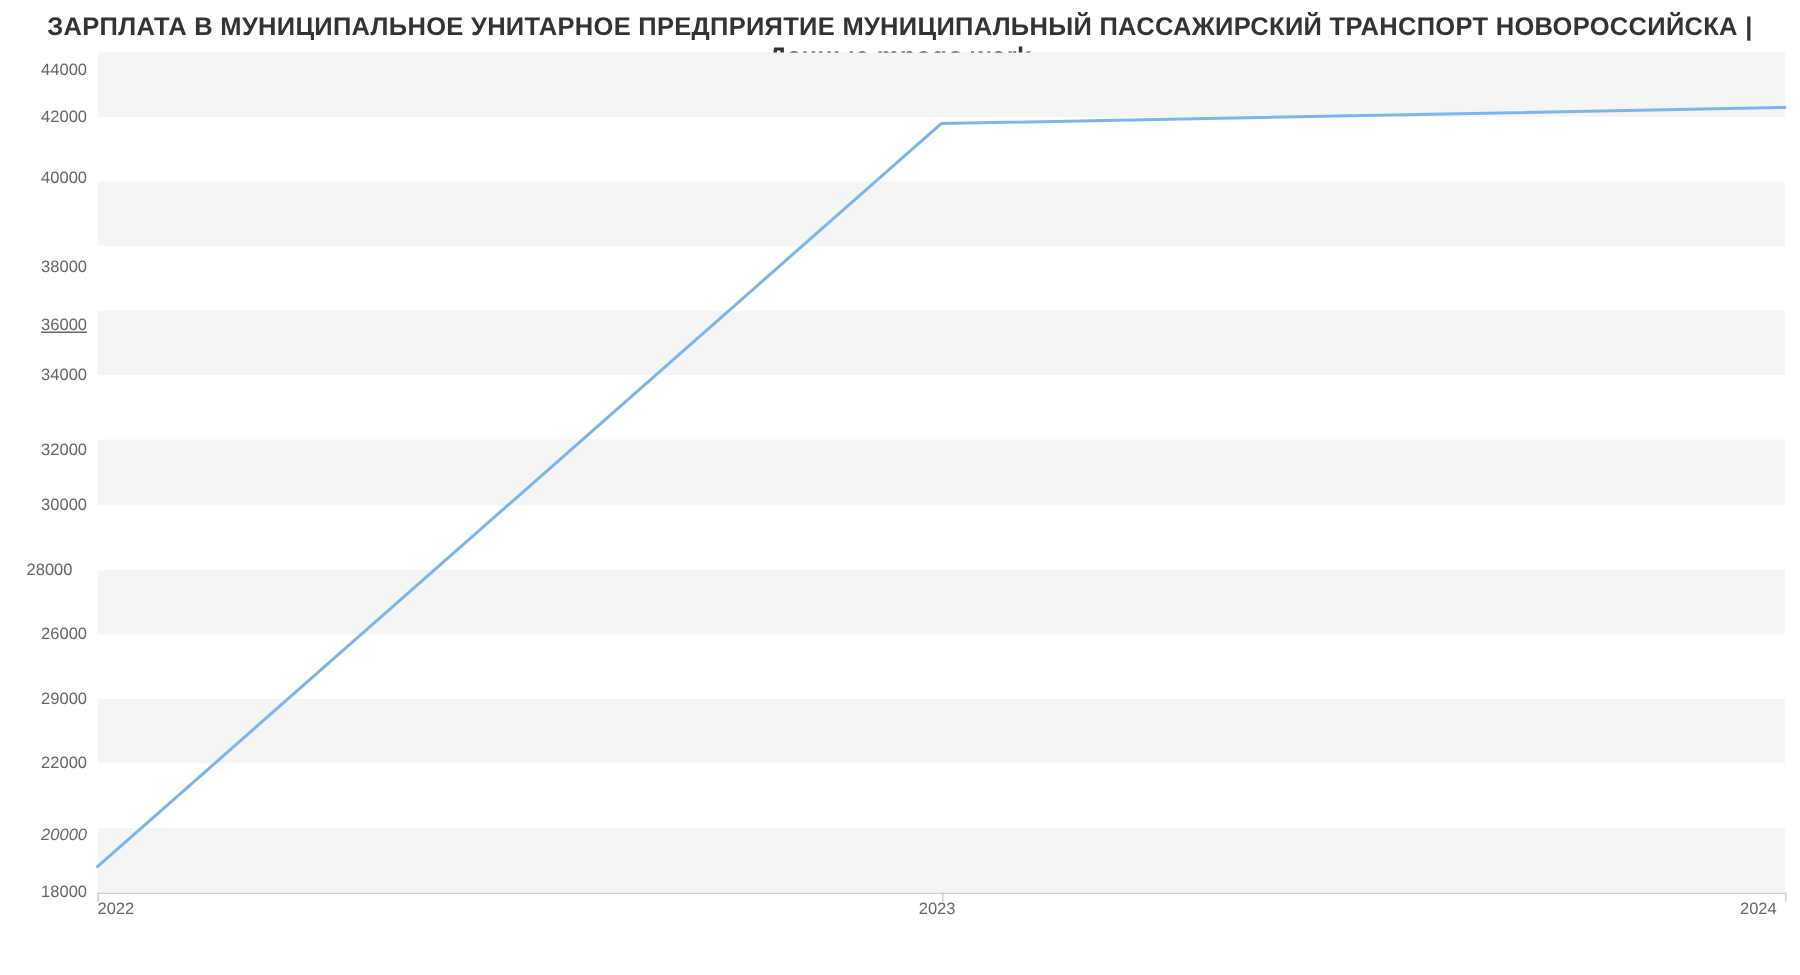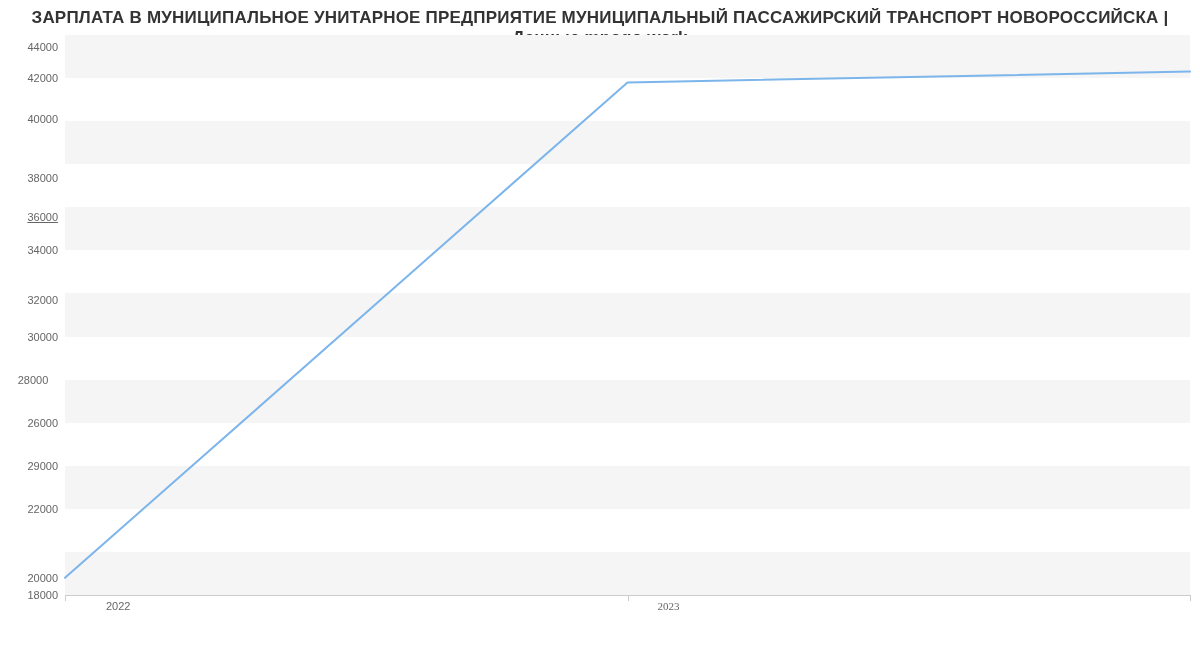--- a/index.html
+++ b/index.html
@@ -56,21 +56,20 @@
     text-align: right;
     font-size: 11px;
     color: #666666;
     transform: translateY(-50%);
   }
   .x-label {
     position: absolute;
     top: 600px;
     font-size: 11px;
     color: #666666;
-    margin-left: 41px;
   }
   svg.line-layer {
     position: absolute;
     left: 0;
     top: 0;
     width: 100%;
     height: 100%;
     overflow: visible;
   }
 </style>
@@ -97,29 +96,29 @@
       <div class="grid-band" style="top: 516.923px; height: 43.0769px; background: rgb(245, 245, 245);"></div>
     <svg class="line-layer" id="line-layer" viewBox="0 0 1125 560" preserveAspectRatio="none">
         <path d="M0 542.7692307692307 L562.5 47.38461538461536 L1125 36.61538461538464" fill="none" stroke="#7cb5ec" stroke-width="2" stroke-linejoin="round" stroke-linecap="round"></path>
       </svg>
   <div class="x-tick" style="left: 0px;"></div>
       <div class="x-tick" style="left: 562.5px;"></div>
       <div class="x-tick" style="left: 1125px;"></div>
     </div>
 
 <div class="y-label" style="top: 595px;">18000</div>
-    <div class="y-label" style="top: 578px;">20000</div>
+    <div class="y-label" style="top: 557px; font-style: italic;">20000</div>
     <div class="y-label" style="top: 508.846px; text-align: right;">22000</div>
     <div class="y-label" style="top: 465.769px;">29000</div>
     <div class="y-label" style="top: 422.692px;">26000</div>
     <div class="y-label" style="top: 379.615px; text-align: center;">28000</div>
     <div class="y-label" style="top: 336.538px; text-align: right;">30000</div>
     <div class="y-label" style="top: 300px;">32000</div>
     <div class="y-label" style="top: 250.385px;">34000</div>
     <div class="y-label" style="top: 217px; text-decoration: underline;">36000</div>
     <div class="y-label" style="top: 164.231px; margin-top: 14px;">38000</div>
     <div class="y-label" style="top: 119px;">40000</div>
     <div class="y-label" style="top: 78.0769px;">42000</div>
     <div class="y-label" style="top: 47px;">44000</div>
     <div class="x-label" style="left: 65px;">2022</div>
-    <div class="x-label" style="left: 612.5px; text-align: center; width: 30px; font-family: Liberation Serif, serif;">2023</div>
+    <div class="x-label" style="left: 612.5px; text-align: left; width: 30px;">2023</div>
     <div class="x-label" style="left: 1160px; text-align: left; width: 30px;">2024</div>
   </div>
 
 </body></html>

